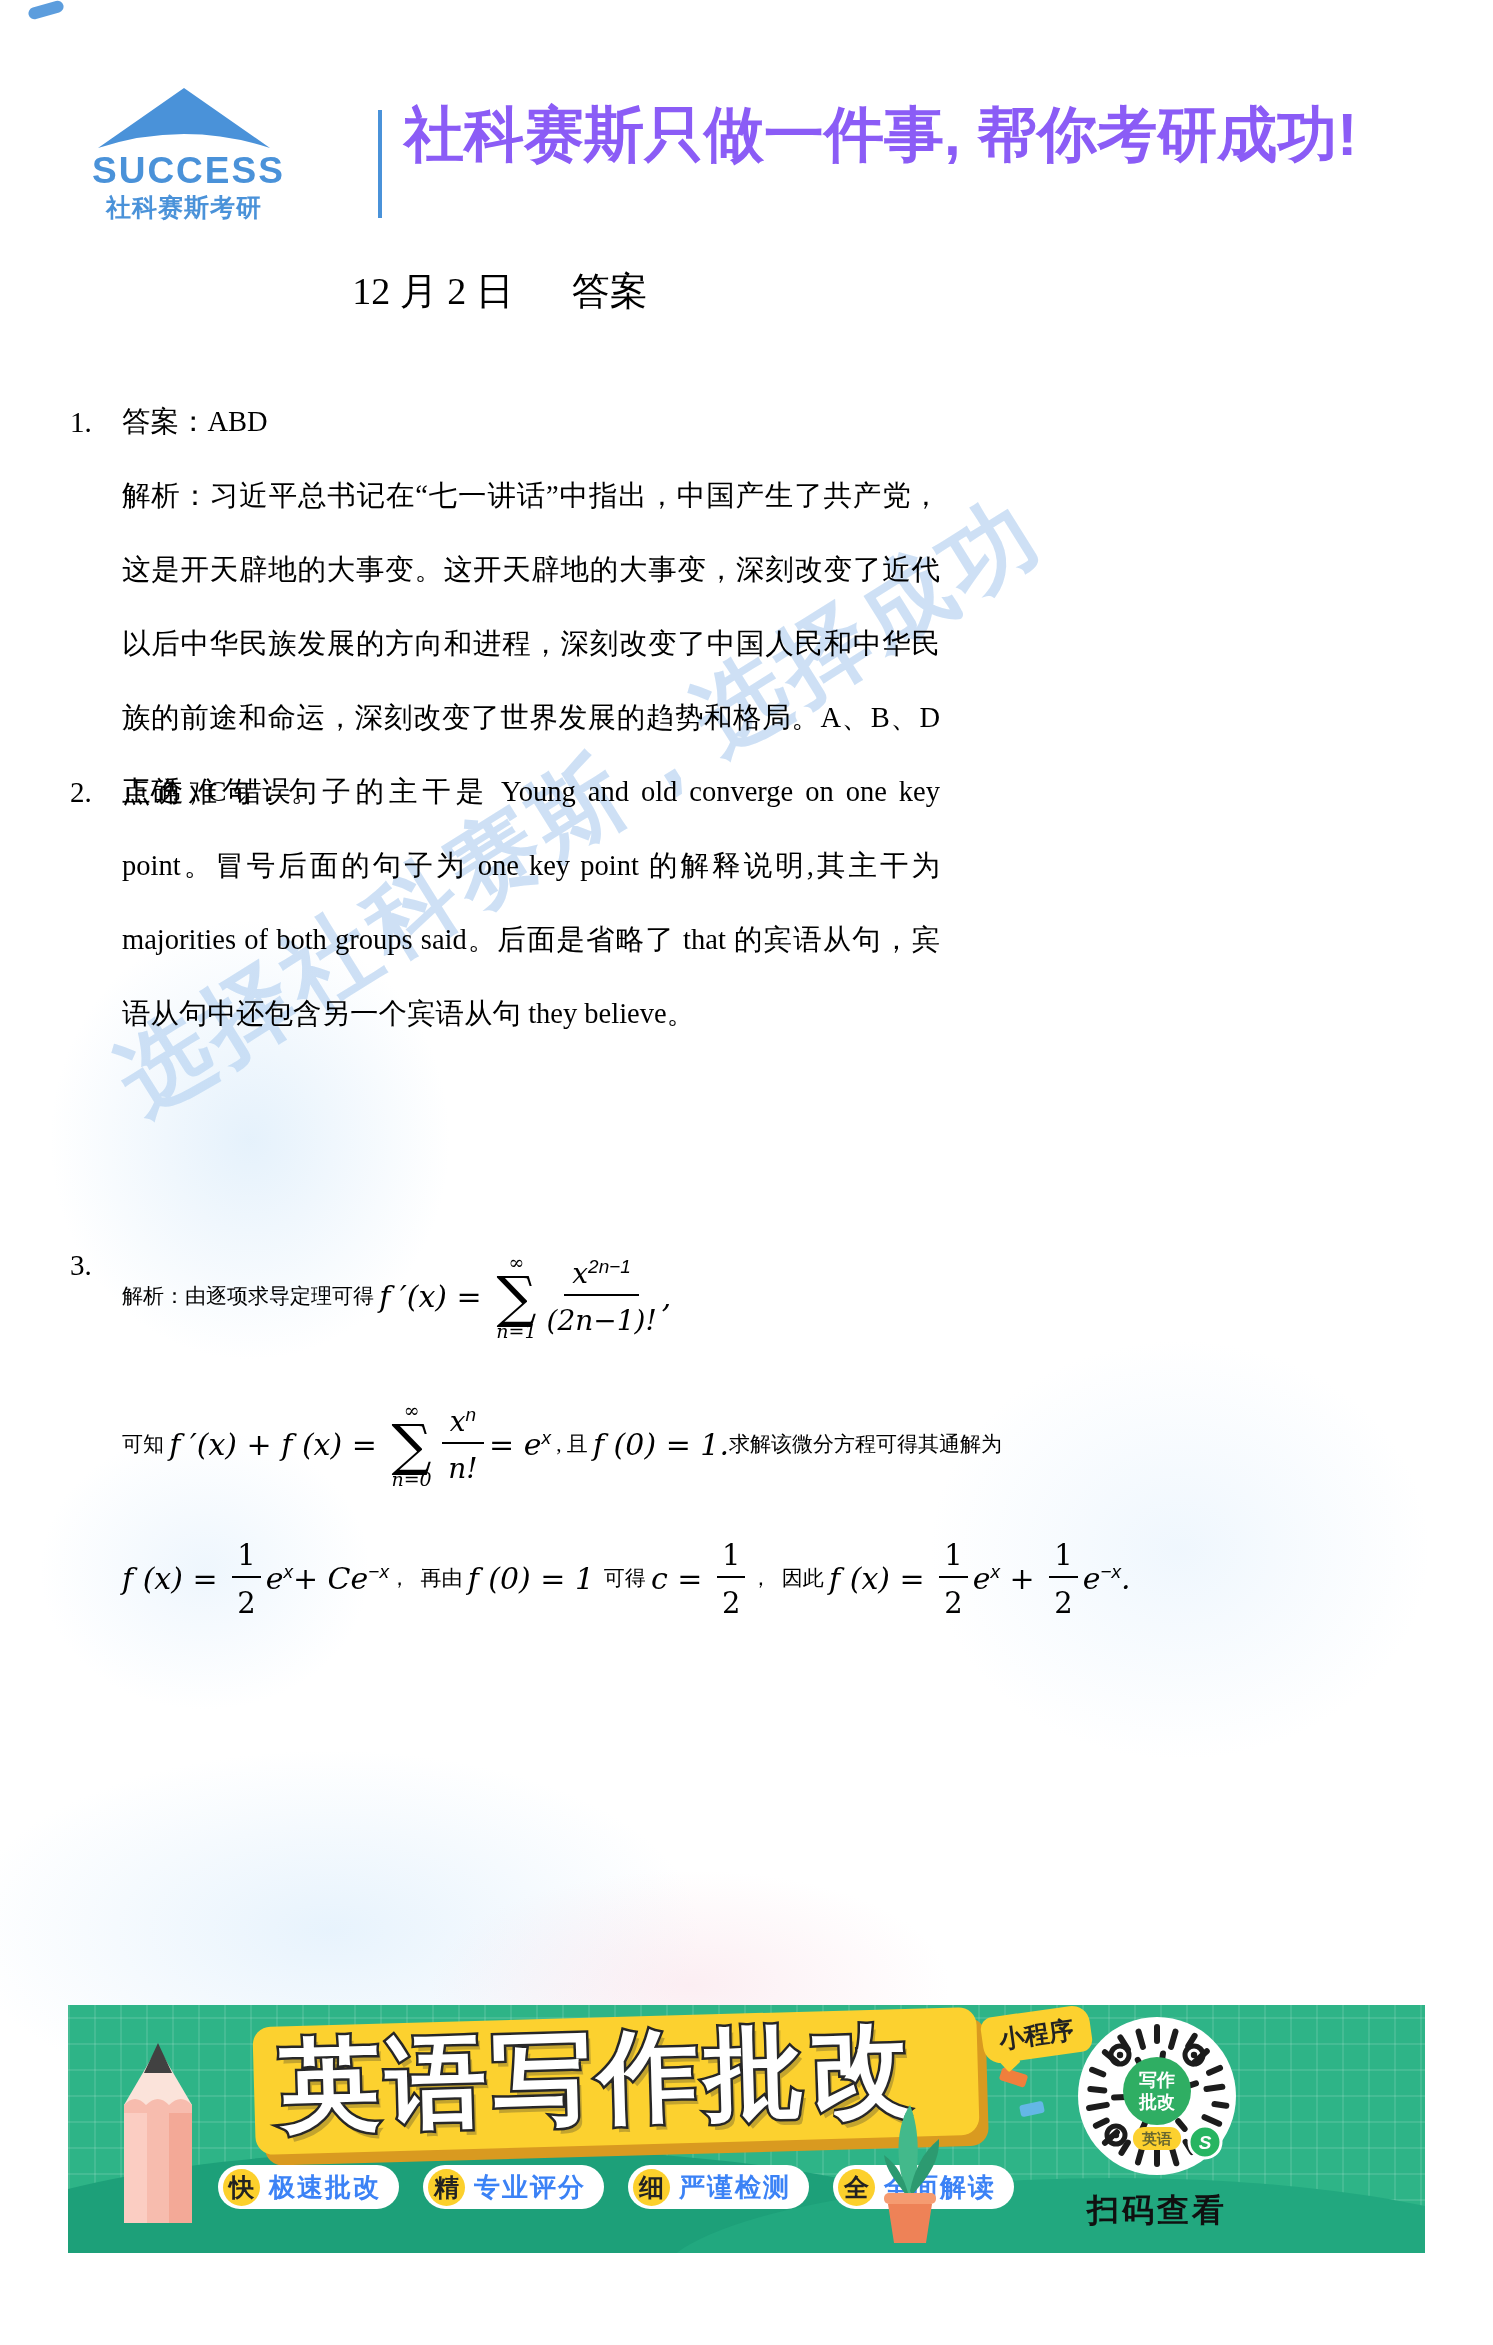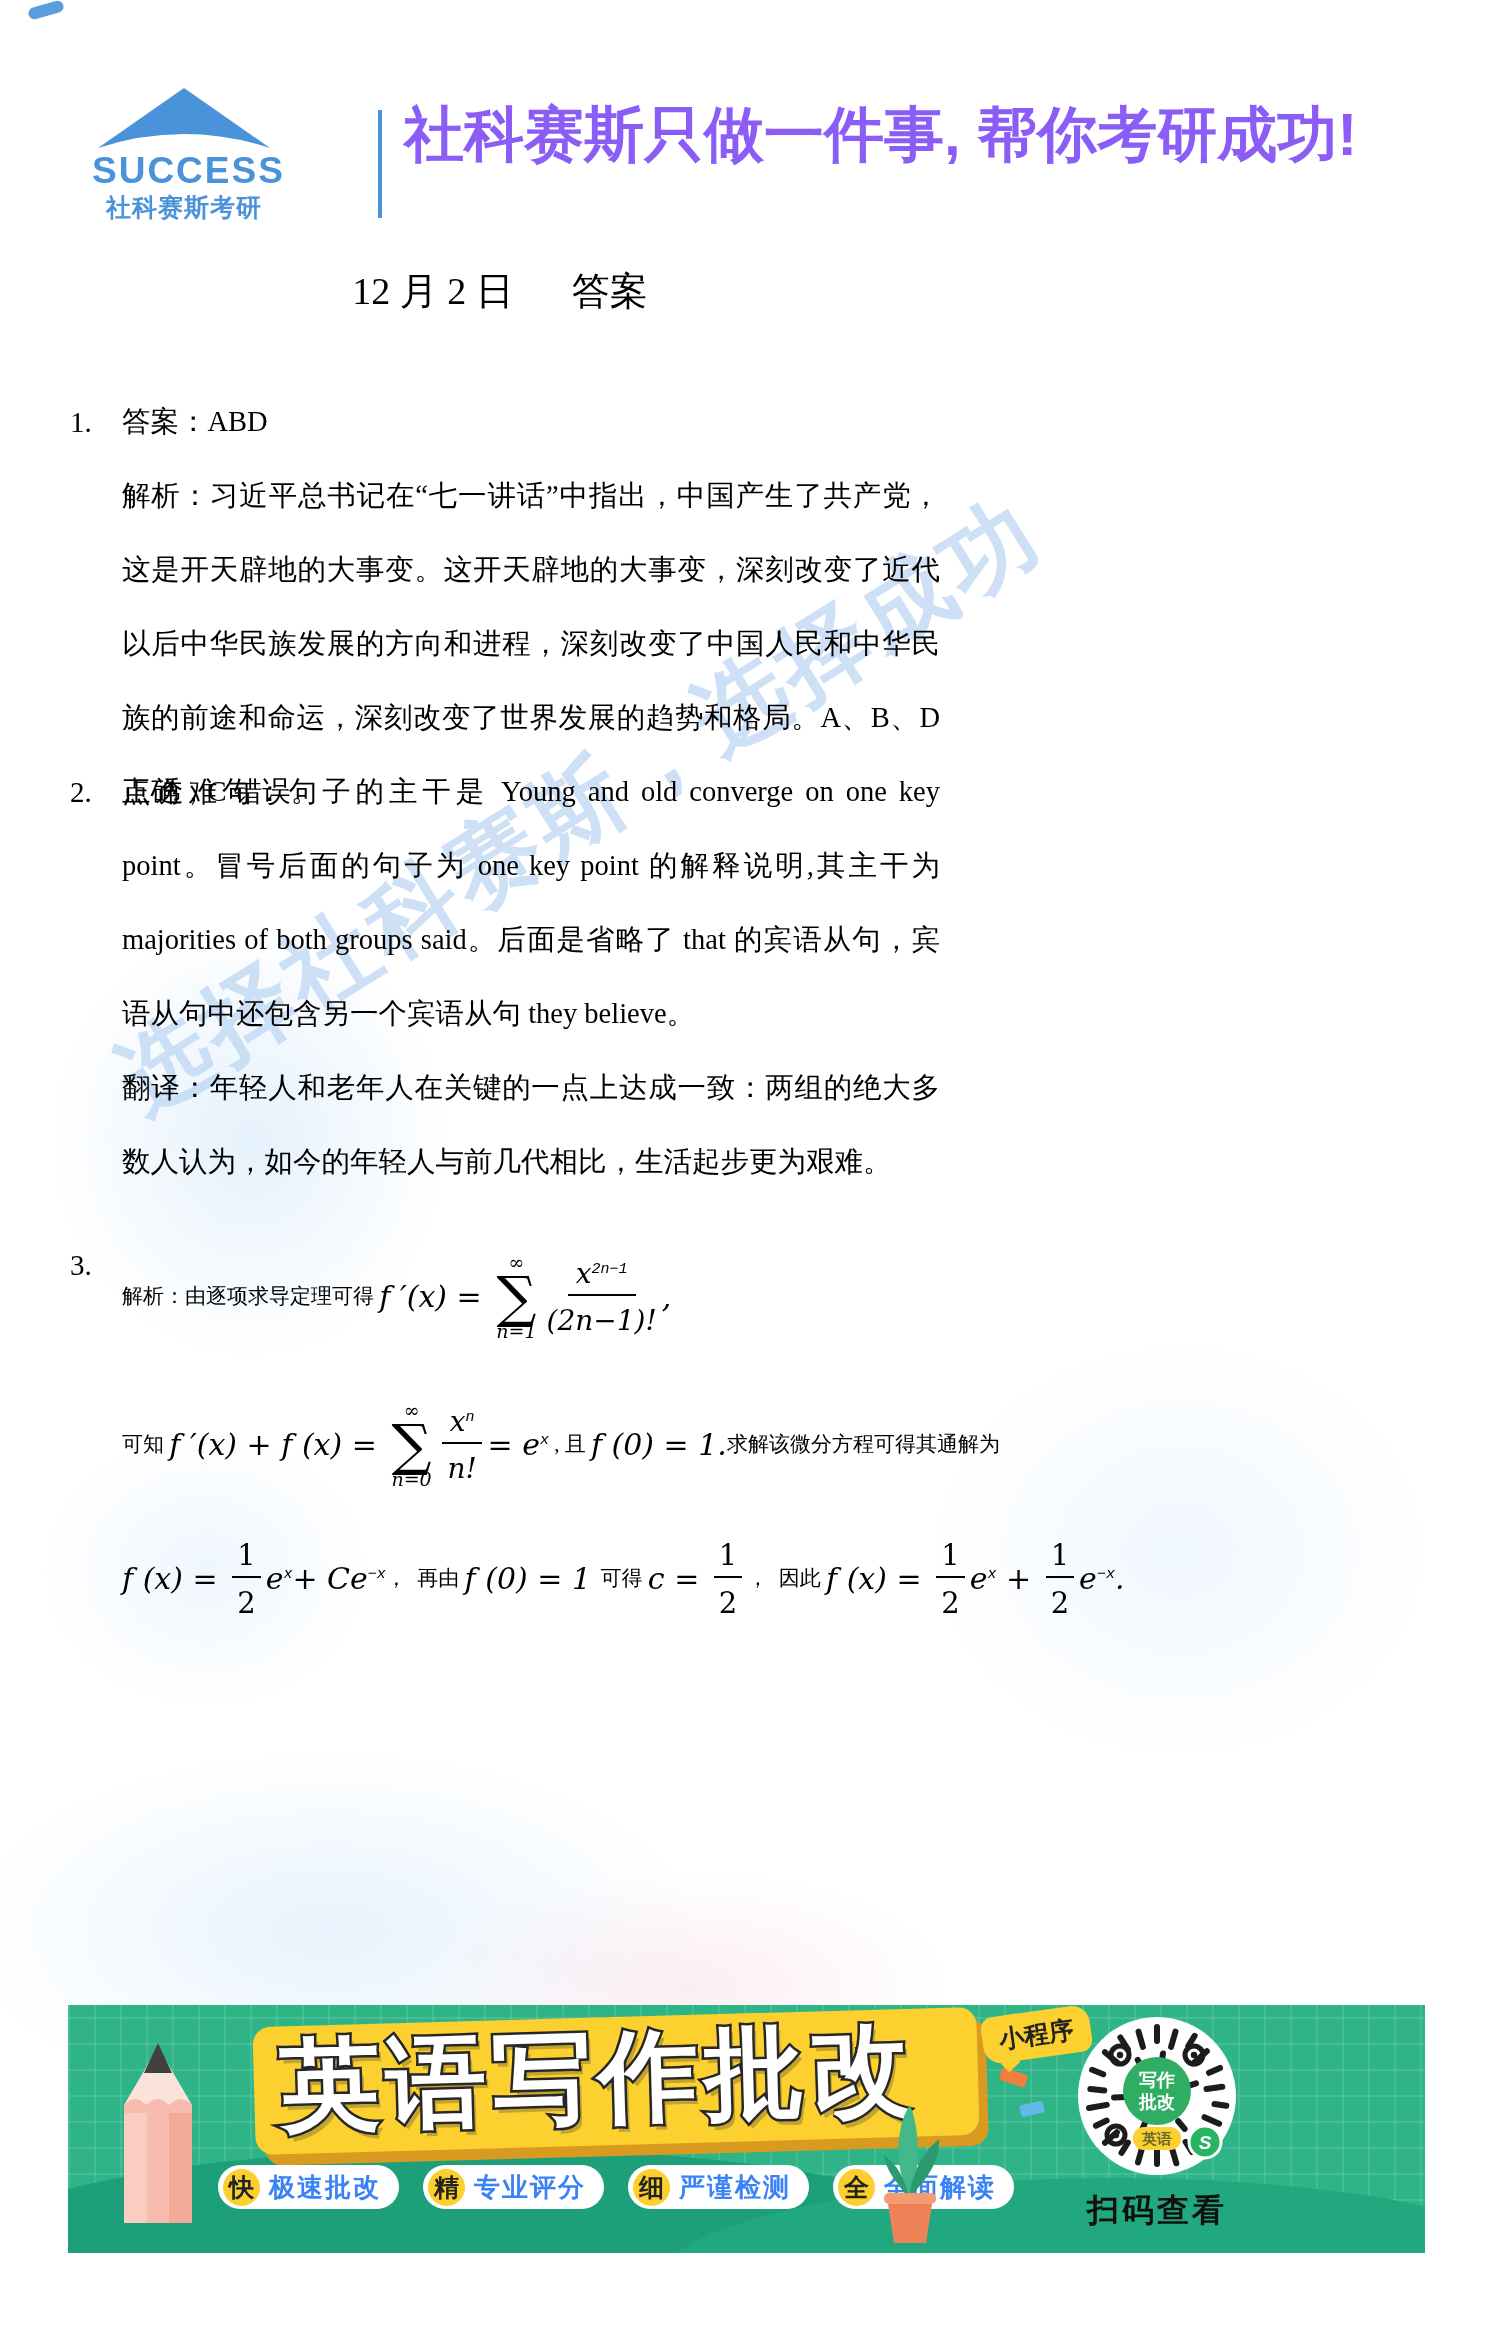--- a/index.html
+++ b/index.html
@@ -48,21 +48,21 @@
   #item3 { left:70px; top:1228px; width:1370px; }
   #item3 .ibody3 { margin-left:52px; width:1312px; }
 
   
   .mline { display:flex; align-items:center; flex-wrap:nowrap; }
   .m1 { min-height:138px; }
   .m2 { min-height:126px; margin-top:16px; }
   .m3 { min-height:118px; margin-top:12px; }
   .cjk { font-size:21px; white-space:pre; line-height:1.5; }
   .mi  { font-family:"DejaVu Serif", serif; font-style:italic; font-size:30px; white-space:pre; line-height:1.4; }
-  .ms  { font-family:Liberation Mono, monospace; font-style:italic; font-size:15px;text-align:right; }
+  .ms  { font-family:Liberation Sans, sans-serif; font-style:italic; font-size:19px;text-align:right; }
   .sigma { display:inline-flex; flex-direction:column; align-items:center; line-height:1; margin:0 5px; }
   .sigma .lim { font-size:19px; font-family:"DejaVu Serif", serif; line-height:1.1; }
   .sigma .it  { font-style:italic; }
   .sigma .op  { font-size:56px; line-height:.85; font-family:"DejaVu Serif", serif; }
   .frac { display:inline-flex; flex-direction:column; align-items:center; margin:0 5px; }
   .frac .fn { padding:0 8px 3px; border-bottom:2.5px solid #000; font-size:28px; text-align:center;
               font-family:"DejaVu Serif", serif; font-style:italic; line-height:1.2; }
   .frac .fd { padding-top:8px; font-size:28px; text-align:center; font-family:"DejaVu Serif", serif;
               font-style:italic; line-height:1.2; }
   .half .fn, .half .fd { padding-left:5px; padding-right:5px; font-size:29px; font-style:normal; }
@@ -141,21 +141,20 @@
     <div class="ibody">
       <div>答案：ABD</div>
       <div>解析：习近平总书记在“七一讲话”中指出，中国产生了共产党，这是开天辟地的大事变。这开天辟地的大事变，深刻改变了近代以后中华民族发展的方向和进程，深刻改变了中国人民和中华民族的前途和命运，深刻改变了世界发展的趋势和格局。A、B、D 正确，C 错误。</div>
     </div>
   </div>
 
   <div class="item" id="item2">
     <div class="inum">2.</div>
     <div class="ibody">
       <div>点透难句：句子的主干是 Young and old converge on one key point。冒号后面的句子为 one key point 的解释说明,其主干为 majorities of both groups said。后面是省略了 that 的宾语从句，宾语从句中还包含另一个宾语从句 they believe。</div>
-      <div>翻译：年轻人和老年人在关键的一点上达成一致：两组的绝大多数人认为，如今的年轻人与前几代相比，生活起步更为艰难。</div>
     </div>
   </div>
 
   <div class="item" id="item3">
     <div class="inum">3.</div>
     <div class="ibody3">
 
       <div class="mline m1">
         <span class="cjk">解析：由逐项求导定理可得 </span>
         <span class="mi">f ′(x) = </span>

